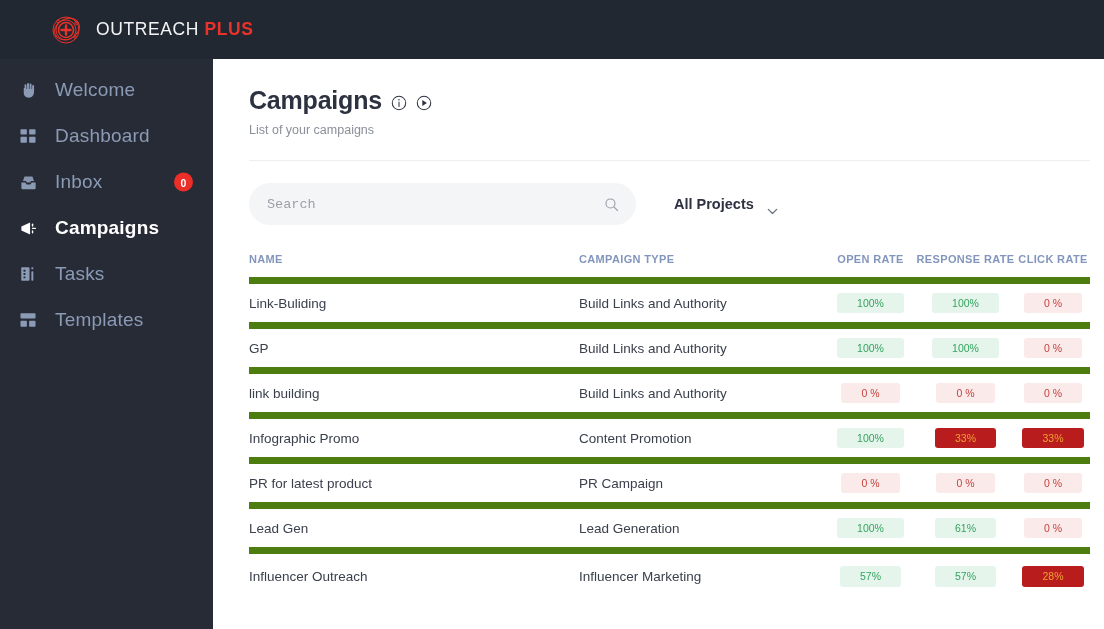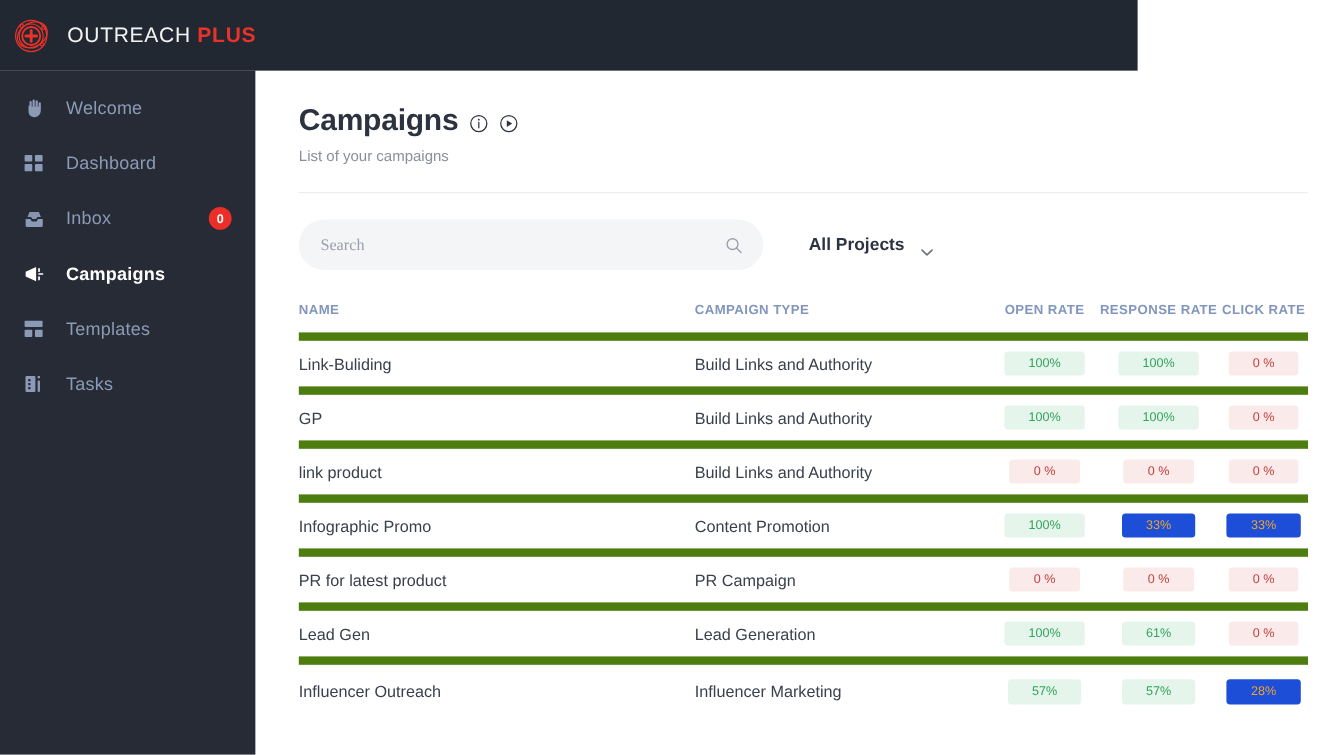--- a/index.html
+++ b/index.html
@@ -16,25 +16,26 @@
     position: relative;
     width: 1104px;
     height: 629px;
     background: #ffffff;
   }
 
   
   .topbar {
     position: absolute;
     top: 0; left: 0;
-    width: 948px;
+    width: 1104px;
     height: 59px;
     background: #222831;
     display: flex;
     align-items: center;
+    padding-left: 40px;
   }
 
   .brand {
     display: flex;
     align-items: center;
     padding-left: 11px;
   }
 
   .logo-mark {
     width: 32px;
@@ -75,21 +76,21 @@
     height: 22px;
     flex: 0 0 22px;
     margin-right: 16px;
     display: flex;
     align-items: center;
     justify-content: center;
     color: #8b9ab5;
   }
 
   .nav-label {
-    font-size: 15px;
+    font-size: 19px;
     color: #8b9ab5;
     letter-spacing: 0.2px;
   }
 
   .nav-item.active .nav-label {
     color: #ffffff;
     font-weight: bold;
   }
   .nav-item.active .nav-icon { color: #ffffff; }
 
@@ -172,21 +173,21 @@
     border-radius: 21px;
     display: flex;
     align-items: center;
     cursor: text;
   }
 
   .search-input {
     border: none;
     outline: none;
     background: transparent;
-    font-family: Liberation Serif, serif;
+    font-family: Liberation Mono, monospace;
     font-size: 13.5px;
     color: #51565f;
     padding: 0 40px 0 18px;
     width: 100%;
     height: 100%;
     border-radius: 21px;
   }
   .search-input::placeholder { color: #9aa0aa; }
 
   .search-icon {
@@ -264,21 +265,21 @@
     display: inline-block;
     min-width: 43px;
     padding: 5px 20px;
     border-radius: 3px;
     font-size: 10.5px;
     text-align: center;
     line-height: 1;
   }
   .badge-green  { background: #e5f5ec; color: #35a35f; }
   .badge-red    { background: #fbeaea; color: #c4433f; }
-  .badge-orange { background: #1d4ed8; color: #eba430; }
+  .badge-orange { background: #b91c1c; color: #eba430; }
 </style>
 </head>
 <body>
 
 <div id="app">
 
   <div class="topbar">
     <div class="brand">
       <span class="logo-mark">
         <svg viewBox="0 0 32 32" width="32" height="32" fill="none">
@@ -341,40 +342,40 @@
           <rect x="16.2" y="10.9" width="5.4" height="1.8" rx="0.9"></rect>
         </svg>
       </span>
       <span class="nav-label">Campaigns</span>
     </div>
 
 
     <div class="nav-item">
       <span class="nav-icon">
         <svg viewBox="0 0 24 24" width="18" height="18" fill="currentColor">
-          <rect x="2" y="3" width="20" height="7" rx="1"></rect>
-          <rect x="2" y="13" width="8.5" height="8" rx="1"></rect>
-          <rect x="13.5" y="13" width="8.5" height="8" rx="1"></rect>
-        </svg>
-      </span>
-      <span class="nav-label">Templates</span>
-    </div>
-
-    <div class="nav-item">
-      <span class="nav-icon">
-        <svg viewBox="0 0 24 24" width="18" height="18" fill="currentColor">
           <rect x="3" y="3" width="11" height="18" rx="1.2"></rect>
           <rect x="16.5" y="3" width="2.6" height="2.6" rx="0.6"></rect>
           <rect x="16.5" y="8.2" width="2.6" height="12.8" rx="1.1"></rect>
           <rect x="6" y="6.4" width="2.6" height="2.6" rx="0.6" fill="#272b36"></rect>
           <rect x="6" y="10.8" width="2.6" height="2.6" rx="0.6" fill="#272b36"></rect>
           <rect x="6" y="15.2" width="2.6" height="2.6" rx="0.6" fill="#272b36"></rect>
         </svg>
       </span>
       <span class="nav-label">Tasks</span>
+    </div>
+
+    <div class="nav-item">
+      <span class="nav-icon">
+        <svg viewBox="0 0 24 24" width="18" height="18" fill="currentColor">
+          <rect x="2" y="3" width="20" height="7" rx="1"></rect>
+          <rect x="2" y="13" width="8.5" height="8" rx="1"></rect>
+          <rect x="13.5" y="13" width="8.5" height="8" rx="1"></rect>
+        </svg>
+      </span>
+      <span class="nav-label">Templates</span>
     </div>
 
   </nav>
 
   <main class="main">
 
     <div class="page-head">
       <div class="title-row">
         <h1 class="page-title">Campaigns</h1>
         <span class="title-icon">
@@ -440,21 +441,21 @@
 
         <div class="trow">
           <div class="td col-name">GP</div>
           <div class="td col-type">Build Links and Authority</div>
           <div class="col-open"><span class="badge badge-green">100%</span></div>
           <div class="col-resp"><span class="badge badge-green">100%</span></div>
           <div class="col-click"><span class="badge badge-red">0 %</span></div>
         </div>
 
         <div class="trow">
-          <div class="td col-name">link product</div>
+          <div class="td col-name">link building</div>
           <div class="td col-type">Build Links and Authority</div>
           <div class="col-open"><span class="badge badge-red">0 %</span></div>
           <div class="col-resp"><span class="badge badge-red">0 %</span></div>
           <div class="col-click"><span class="badge badge-red">0 %</span></div>
         </div>
 
         <div class="trow">
           <div class="td col-name">Infographic Promo</div>
           <div class="td col-type">Content Promotion</div>
           <div class="col-open"><span class="badge badge-green">100%</span></div>

